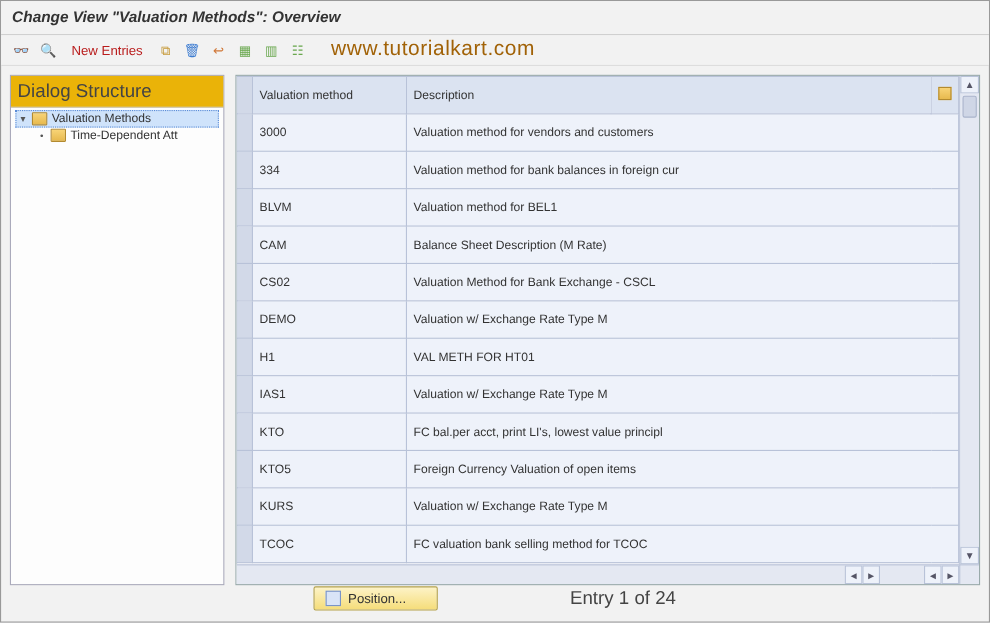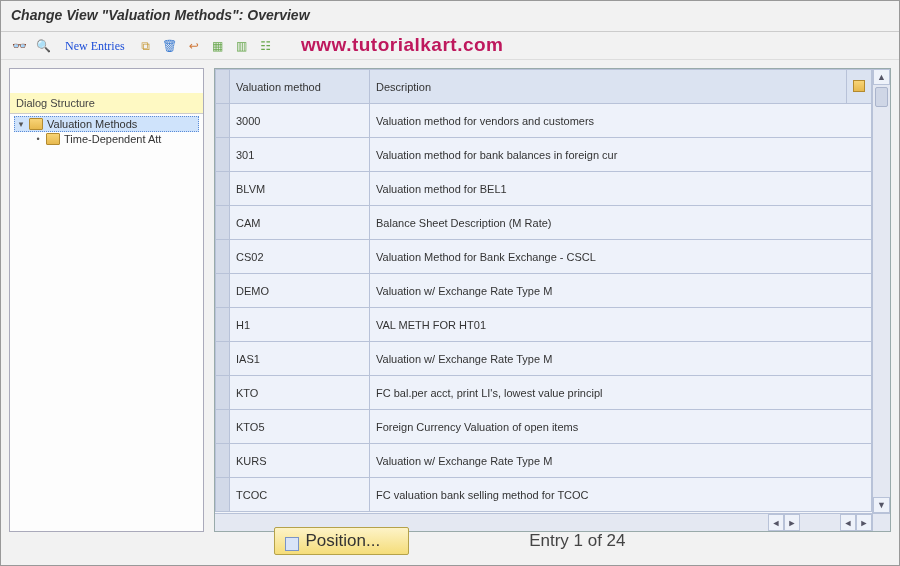--- a/index.html
+++ b/index.html
@@ -44,51 +44,49 @@
     align-items: center;
     justify-content: center;
     border-radius: 2px;
     cursor: pointer;
     font-size: 12px;
     line-height: 1;
   }
   .tb-btn.txt {
     width: auto;
     padding: 0 6px;
-    color: #1d4ed8;
-    font-family: Liberation Serif, serif;
+    color: #b91c1c;
   }
   .watermark {
     position: absolute;
     left: 300px;
     top: 33px;
     font-size: 19px;
-    font-weight: bold;
-    color: #be185d;
+    font-weight: normal;
+    color: #a16207;
     letter-spacing: 0.5px;
     pointer-events: none;
   }
   .content {
     display: flex;
     padding: 8px;
     gap: 10px;
     height: 480px;
   }
   .tree-panel {
     width: 195px;
     border: 1px solid #aab;
     background: #fdfdfd;
   }
   .tree-header {
-    font-size: 11px;
+    font-size: 17px;
     padding: 4px 6px;
     color: #444;
-    background: #fef9c3;
+    background: #eab308;
     border-bottom: 1px solid #ccc;
-    margin-top: 24px;
   }
   .tree-body {
     padding: 2px 4px;
   }
   .tree-row {
     display: flex;
     align-items: center;
     gap: 4px;
     padding: 1px 2px;
     cursor: pointer;
@@ -199,29 +197,29 @@
   .footer {
     position: absolute;
     bottom: 10px; left: 0; right: 0;
     display: flex;
     align-items: center;
     justify-content: center;
     gap: 120px;
   }
   .pos-btn {
     display:inline-flex;
-    align-items:flex-end;
+    align-items:center;
     gap:6px;
     background: linear-gradient(#fdf3c7,#f5dd7a);
     border:1px solid #b5a24a;
     border-radius:2px;
     padding:3px 28px 3px 10px;
     cursor:pointer;
     color:#333;
-    font-size:17px;
+    font-size:12px;
   }
   .pos-ic {
     width:14px;height:14px;
     background:#d9e4f7;
     border:1px solid #7a94c7;
     display:inline-block;
   }
   .entry-text { color:#444; font-size:17px;}
   .cfg-ic {
     width:12px;height:12px;display:inline-block;
@@ -283,21 +281,21 @@
             </tr>
           </thead>
           <tbody id="grid-body">
               <tr>
                 <td class="rowsel"></td>
                 <td class="col-method">3000</td>
                 <td colspan="2">Valuation method for vendors and customers</td>
               </tr>
               <tr>
                 <td class="rowsel"></td>
-                <td class="col-method">301</td>
+                <td class="col-method">334</td>
                 <td colspan="2">Valuation method for bank balances in foreign cur</td>
               </tr>
               <tr>
                 <td class="rowsel"></td>
                 <td class="col-method">BLVM</td>
                 <td colspan="2">Valuation method for BEL1</td>
               </tr>
               <tr>
                 <td class="rowsel"></td>
                 <td class="col-method">CAM</td>

